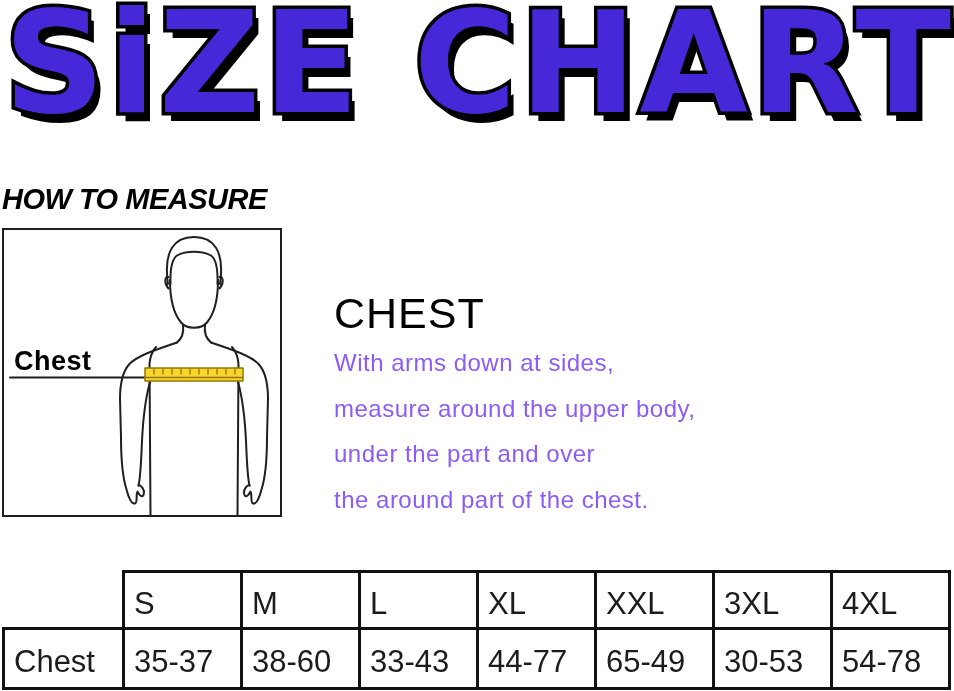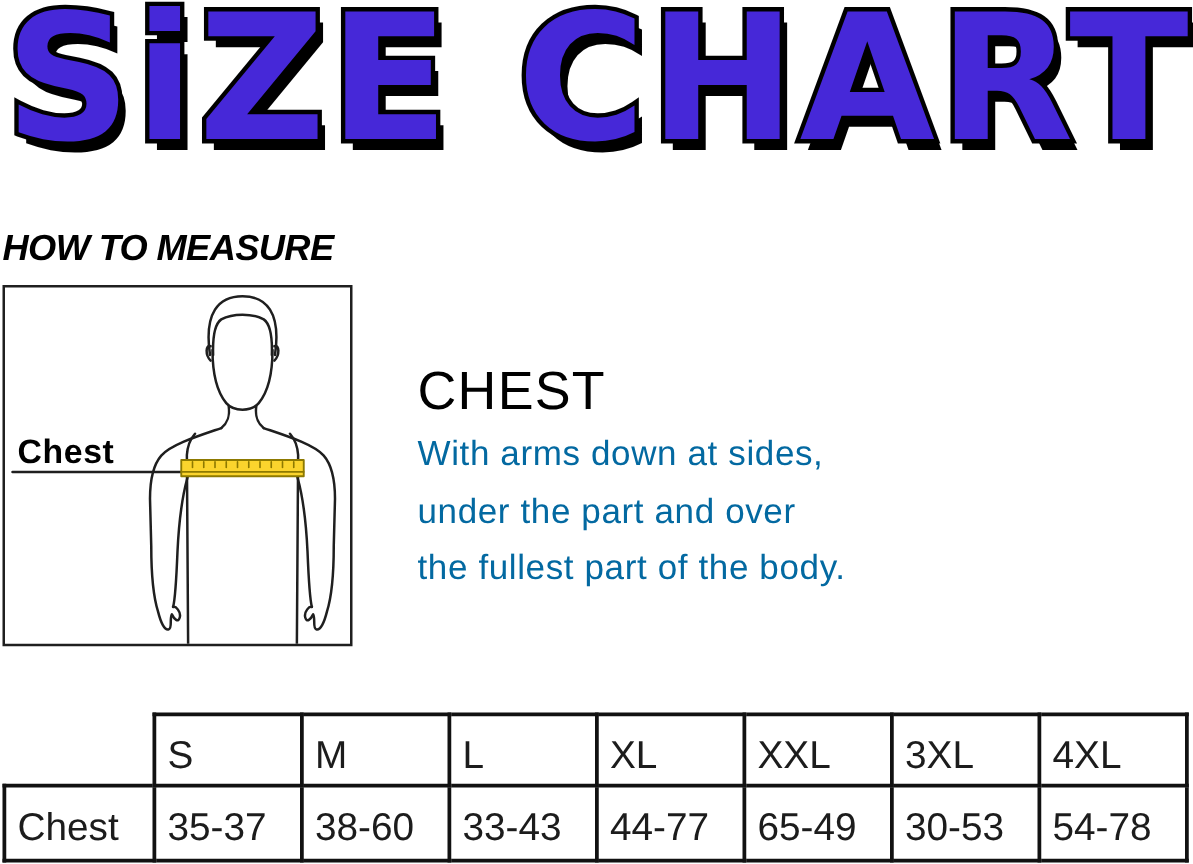--- a/index.html
+++ b/index.html
@@ -42,21 +42,21 @@
   }
   .figure-box svg{position:absolute;left:0;top:0;}
   .chest-label{
     position:absolute;left:10px;top:116px;
     font-size:27px;font-weight:bold;letter-spacing:0.5px;
   }
 
   
   .instructions{position:absolute;left:334px;top:286px;}
   .inst-heading{font-size:43px;line-height:54px;letter-spacing:1px;font-weight:500;}
-  .inst-line{font-size:28px;line-height:45.5px;letter-spacing:0.5px;color:#0369a1;}
+  .inst-line{font-size:24px;line-height:45.5px;letter-spacing:0.5px;color:#8b5cf6;}
 
   
   table.size-table{
     position:absolute;left:2px;top:570px;width:949px;
     border-collapse:collapse;table-layout:fixed;
   }
   table.size-table td,table.size-table th{
     border:3px solid var(--table-border);
     vertical-align:bottom;text-align:left;
     font-size:31px;font-weight:normal;color:#1c1c1c;
@@ -102,22 +102,23 @@
       <rect x="141" y="138" width="98" height="13" style="fill:var(--tape-fill);stroke:var(--tape-stroke);stroke-width:1.5"></rect>
       <path d="M141,147.5 L239,147.5" style="stroke:var(--tape-stroke);stroke-width:1.3"></path>
       <path style="stroke:var(--tape-stroke);stroke-width:1.3" d="M150,139.5V144 M159,139.5V144 M168,139.5V144 M177,139.5V144 M186,139.5V144 M195,139.5V144 M204,139.5V144 M213,139.5V144 M222,139.5V144 M231,139.5V144"></path>
     </svg>
     <div class="chest-label">Chest</div>
   </div>
 
   <div class="instructions">
     <div class="inst-heading">CHEST</div>
     <div class="inst-line">With arms down at sides,</div>
+    <div class="inst-line">measure around the upper body,</div>
     <div class="inst-line">under the part and over</div>
-    <div class="inst-line">the fullest part of the body.</div>
+    <div class="inst-line">the around part of the chest.</div>
   </div>
 
   <table class="size-table">
     <colgroup>
       <col style="width:120px">
       <col>
         <col>
         <col>
         <col>
         <col>

